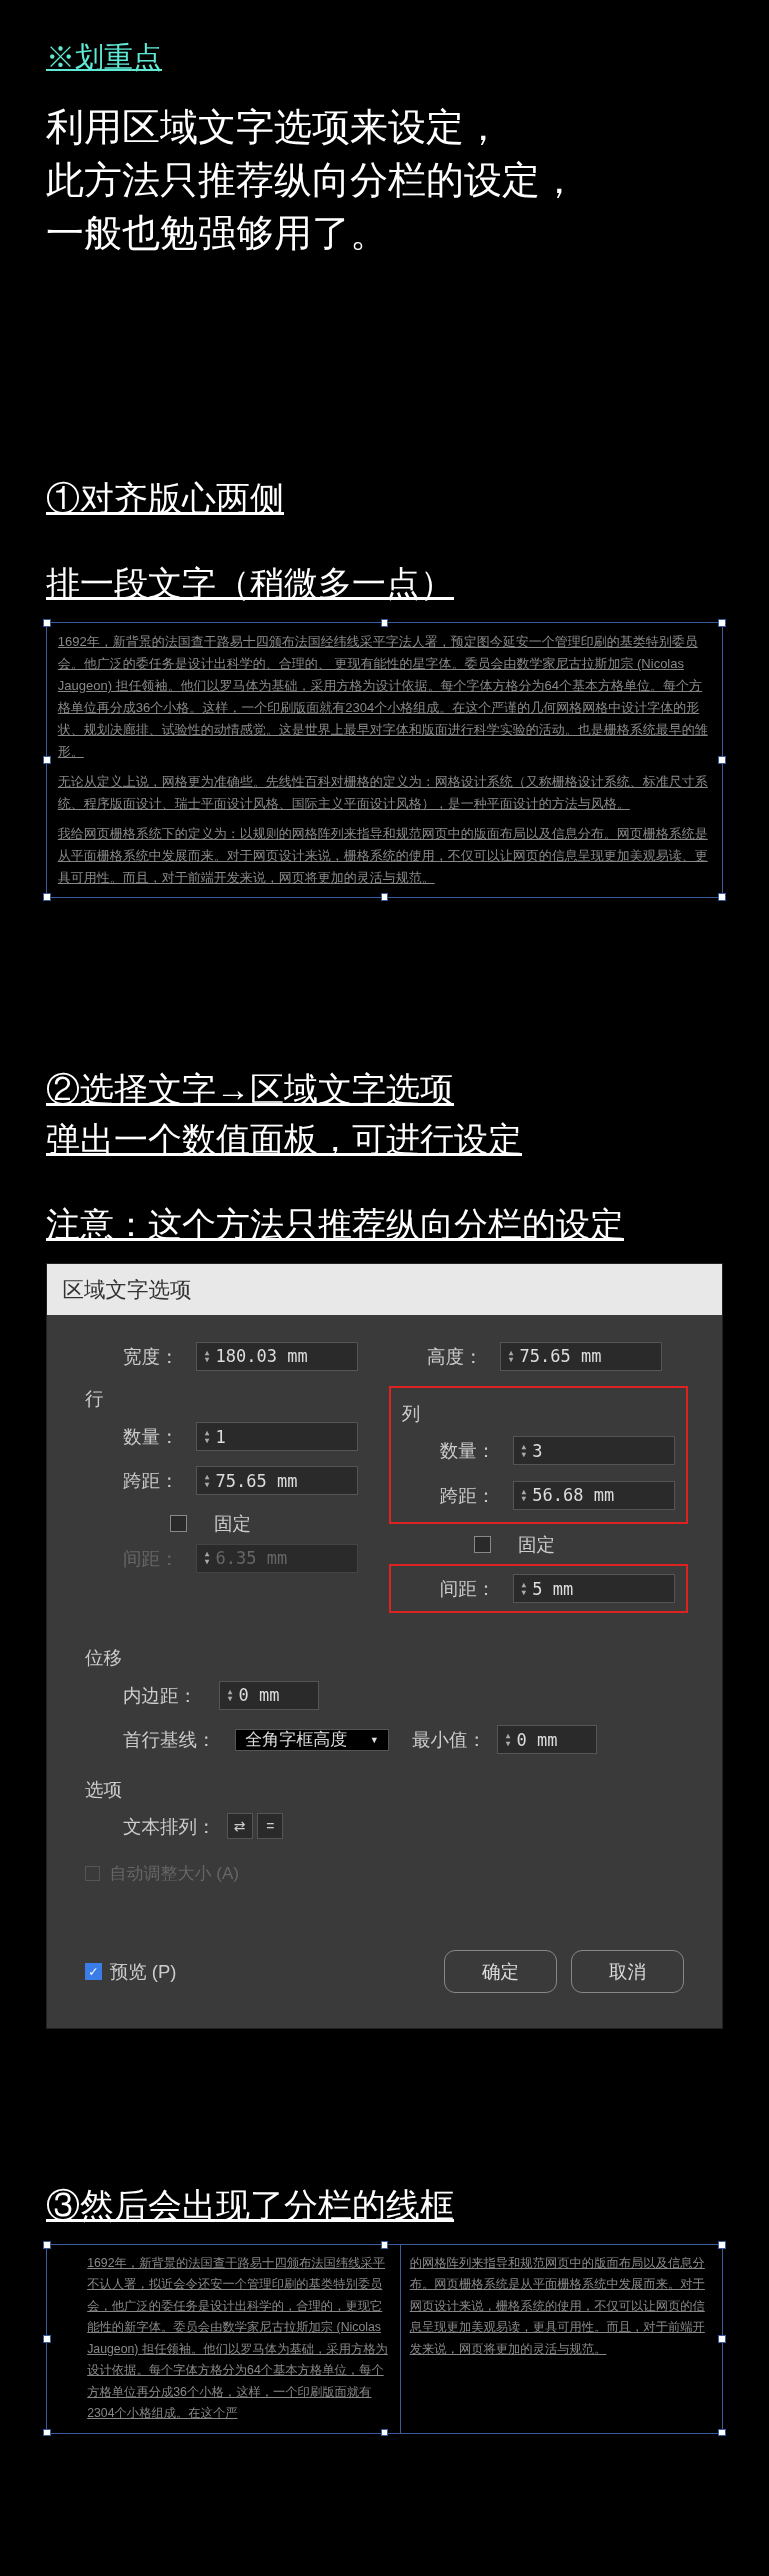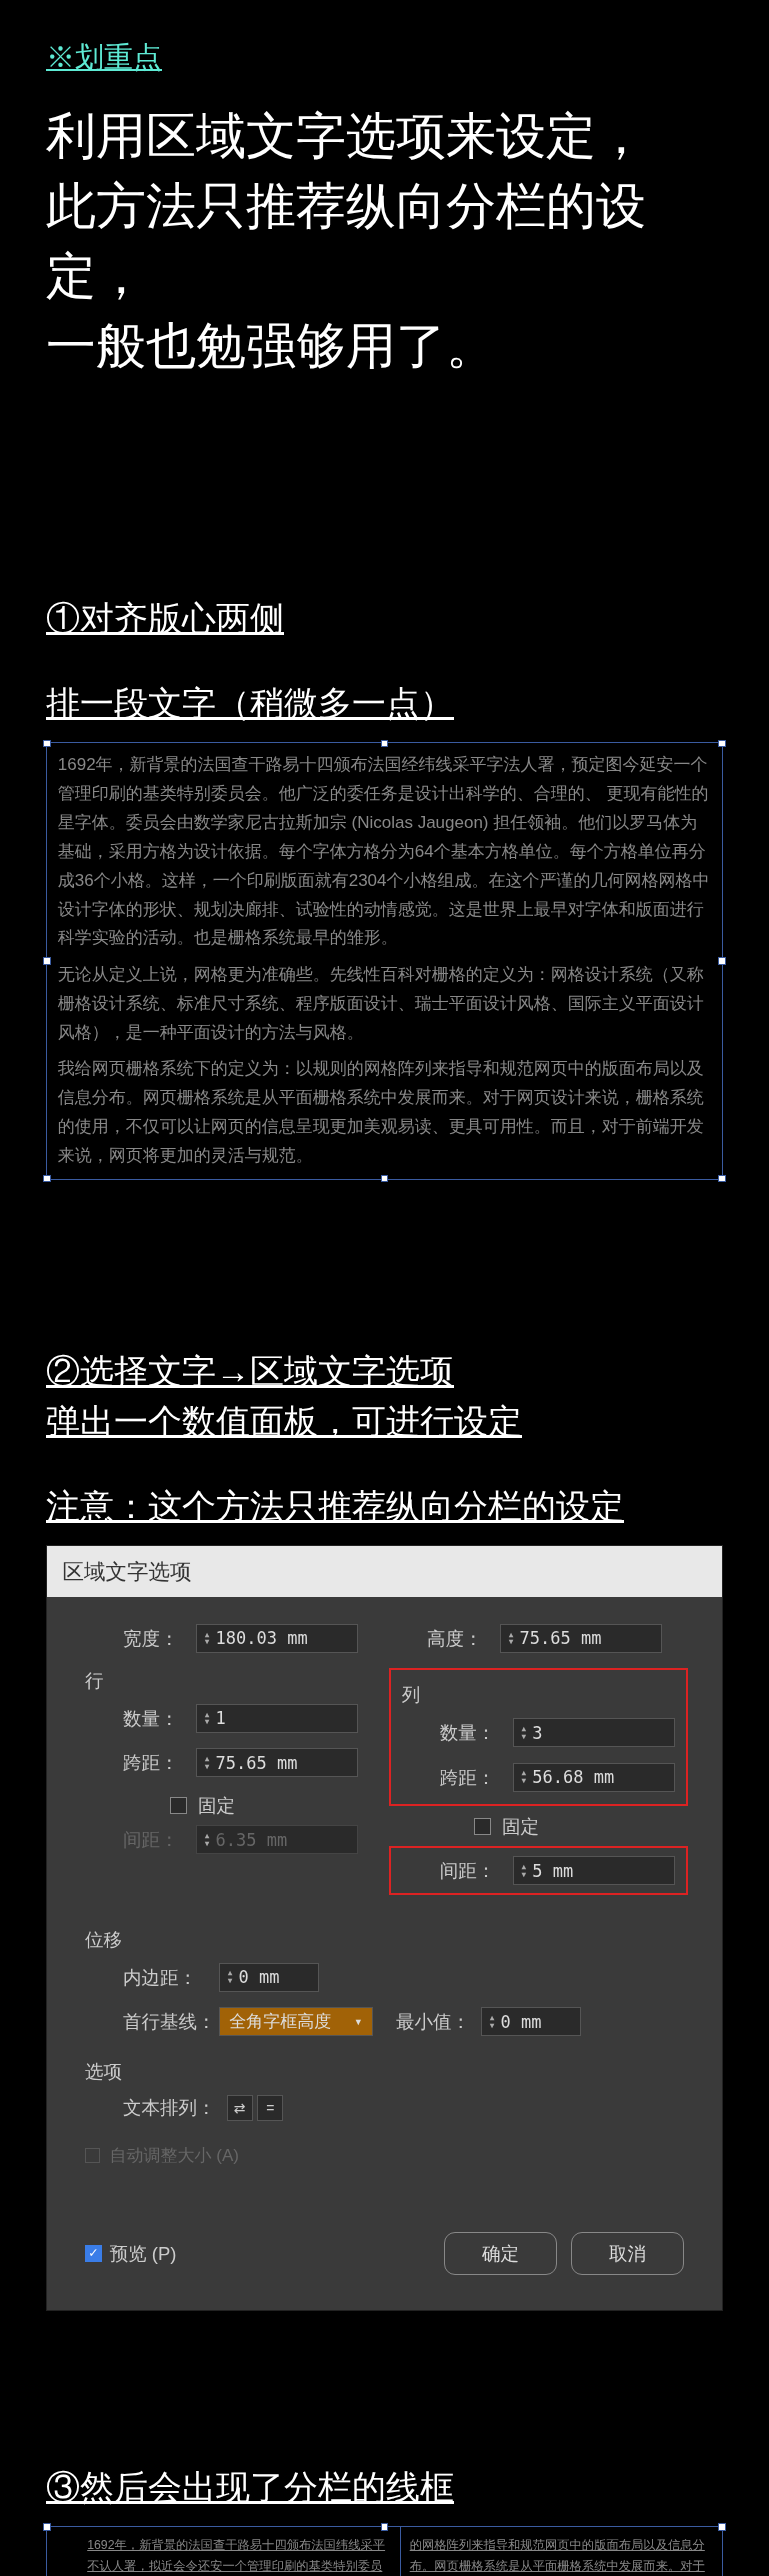--- a/index.html
+++ b/index.html
@@ -5,29 +5,30 @@
     * { margin: 0; padding: 0; box-sizing: border-box; }
     body {
       width: 769px;
       height: 2576px;
       background: #000;
       color: #fff;
       font-family: "Microsoft YaHei", sans-serif;
       padding: 38px 46px;
     }
     .highlight-title { font-size: 29px; color: #5eead4; text-decoration: underline; margin-bottom: 23px; }
-    .intro-text { font-size: 50px; line-height: 1.4; margin-bottom: 215px; }
+    .intro-text { font-size: 38px; line-height: 1.4; margin-bottom: 215px; }
     .step-title { font-size: 34px; text-decoration: underline; margin-bottom: 3.8px; }
     .step-subtitle { font-size: 34px; text-decoration: underline; margin-bottom: 15.4px; margin-top: 39px; }
     .text-block-single {
       border: 1.5px solid #3a5ba0;
       padding: 7.7px 10.8px;
-      font-size: 17px;
+      font-size: 13px;
       line-height: 1.7;
       color: #888;
+      text-decoration: underline;
       position: relative;
       margin-bottom: 15.4px;
     }
     .handle { position: absolute; width: 7.7px; height: 7.7px; background: #fff; border: 0.8px solid #3a5ba0; }
     .h-tl { top: -3.8px; left: -3.8px; } .h-tr { top: -3.8px; right: -3.8px; }
     .h-bl { bottom: -3.8px; left: -3.8px; } .h-br { bottom: -3.8px; right: -3.8px; }
     .h-tc { top: -3.8px; left: 50%; margin-left:-3.8px; } .h-bc { bottom: -3.8px; left: 50%; margin-left:-3.8px; }
     .h-lc { top: 50%; left: -3.8px; margin-top:-3.8px; } .h-rc { top: 50%; right: -3.8px; margin-top:-3.8px; }
     .section-gap { height: 154px; }
     .dialog {
@@ -48,26 +49,26 @@
     .num-input {
       display: inline-flex; align-items: center;
       background: #2a2a2a; border: 0.8px solid #555;
       height: 29px; padding: 0 7.7px; font-size: 17px; color: #ddd; font-family: monospace;
     }
     .spinner { display: inline-flex; flex-direction: column; margin-right: 6.2px; font-size: 7.7px; line-height: 1; color: #aaa; }
     .spinner span { cursor: pointer; }
     .cols { display: flex; gap: 31px; }
     .col { flex: 1; }
     .highlight-box { border: 2.3px solid #d22; padding: 12.3px 10.8px; margin-bottom: 9.2px; }
-    .checkbox-row { display: flex; align-items: center; gap: 11px; margin: 9.2px 0 7.7px 85px; font-size: 18.5px; font-family: Liberation Mono, monospace; }
+    .checkbox-row { display: flex; align-items: center; gap: 27px; margin: 9.2px 0 7.7px 85px; font-size: 18.5px; font-family: Liberation Mono, monospace; }
     .checkbox { width: 17px; height: 17px; border: 0.8px solid #888; background: #2a2a2a; }
     .select-input {
       display: inline-flex; align-items: center; justify-content: space-between;
-      background: #a16207; border: 0.8px solid #555; height: 29px;
-      padding: 0 9.2px; font-size: 17px; color: #ddd; min-width: 154px;
+      background: #000000; border: 0.8px solid #555; height: 22px;
+      padding: 0 9.2px; font-size: 17px; color: #ddd; min-width: 154px; margin-left: 16px;
     }
     .dialog-footer { display: flex; align-items: center; padding: 15.4px 38px 35px; }
     .preview-check { display: flex; align-items: center; gap: 7.7px; color: #ccc; font-size: 18.5px; }
     .preview-box { width: 17px; height: 17px; background: #3a7de8; display:flex; align-items:center; justify-content:center; color:#fff; font-size:12.3px; }
     .btn {
       background: #3a3a3a; border: 0.8px solid #888; border-radius: 11px;
       padding: 7.7px 37px; color: #ddd; font-size: 18.5px; margin-left: 14px;
     }
     .btn-group { margin-left: auto; display: flex; }
     .disabled { color: #666; }

